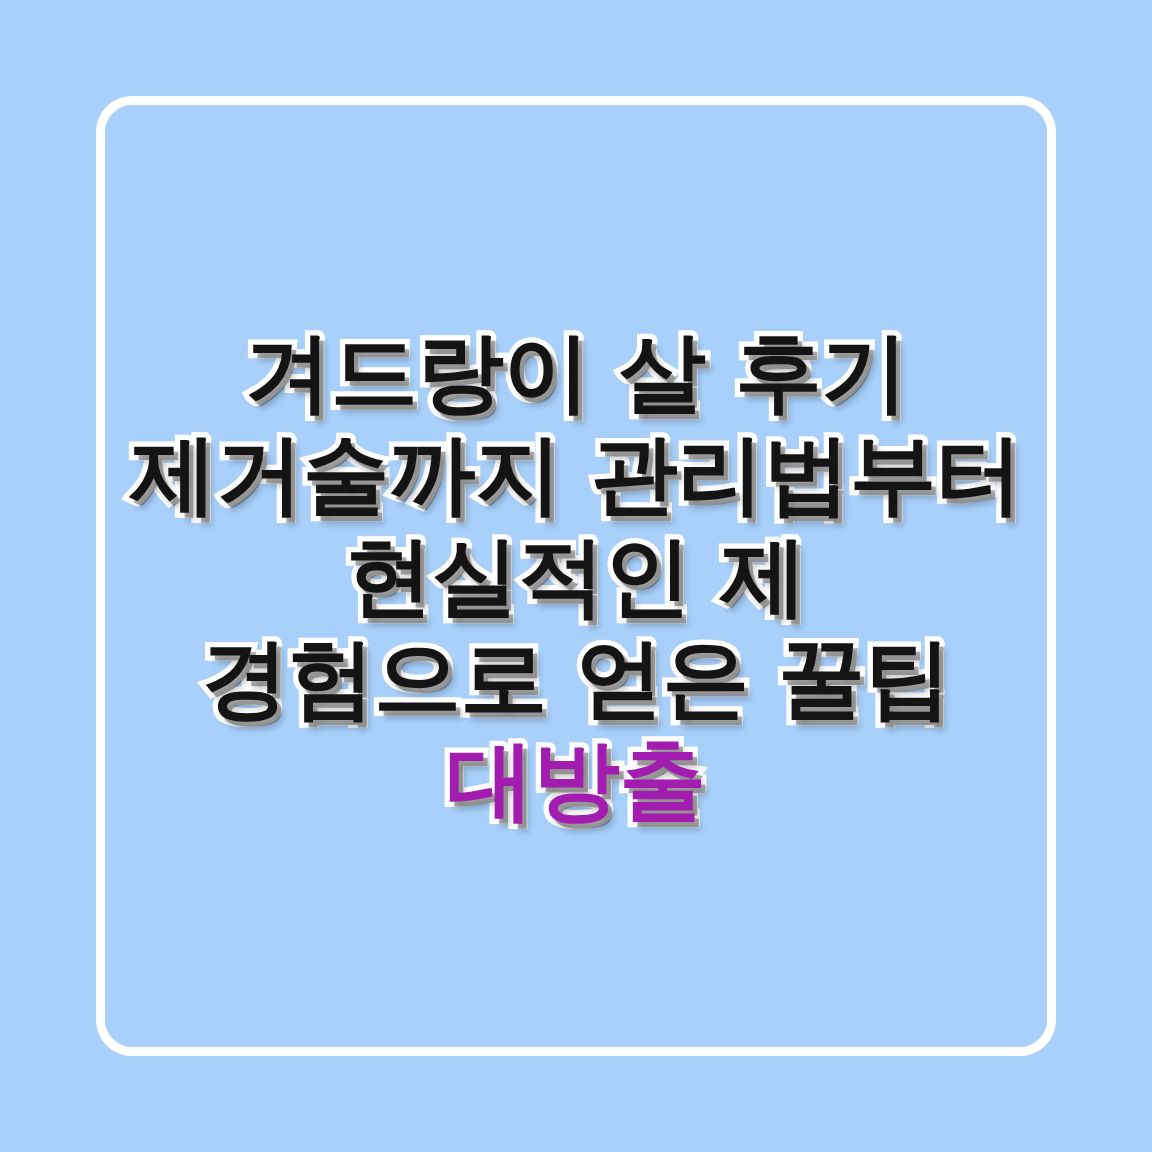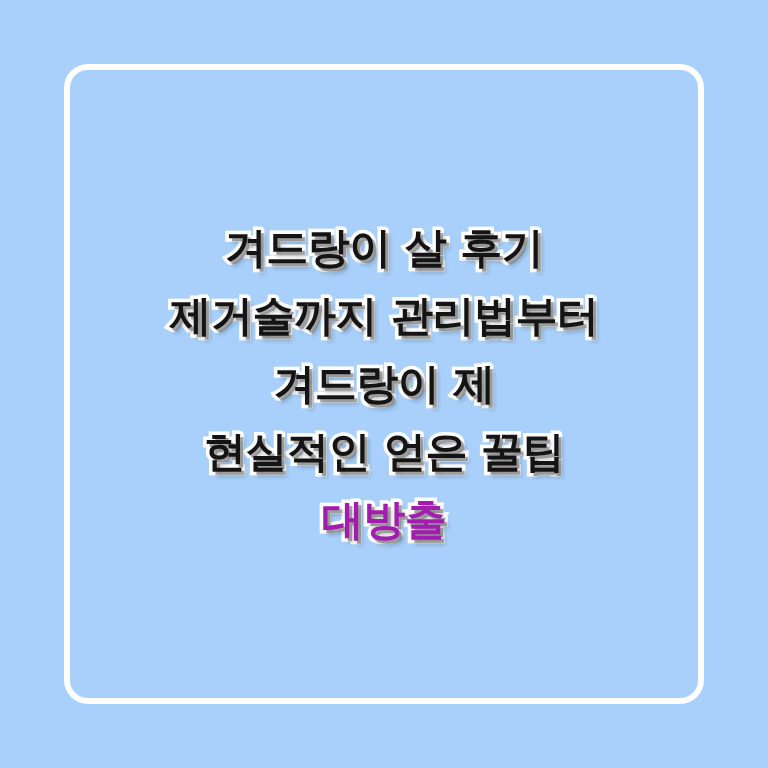--- a/index.html
+++ b/index.html
@@ -44,21 +44,21 @@
     align-items: center;
     justify-content: center;
     box-sizing: border-box;
     padding: 0 80px;
   }
 
   .hline {
     display: block;
     width: 100%;
     text-align: center;
-    font-size: 42px;
+    font-size: 58px;
     line-height: 68px;
     font-weight: 700;
     letter-spacing: -0.5px;
     white-space: nowrap;
     color: #141414;
     
     -webkit-text-stroke: 7px #ffffff;
     paint-order: stroke fill;
     text-shadow:
        3px 3px 0 rgba(0,0,0,0.30),
@@ -68,18 +68,18 @@
 </head>
 <body>
 
 <div id="card" style="background: rgb(168, 208, 251);">
 
   <div id="frame" style="border-color: rgb(255, 255, 255); border-width: 6px; border-radius: 24px; left: 64px; top: 64px; width: 640px; height: 640px;"></div>
 
   <div id="headline">
     <span class="hline" style="color: rgb(20, 20, 20); -webkit-text-stroke: 7px rgb(255, 255, 255);">겨드랑이 살 후기</span>
     <span class="hline" style="color: rgb(20, 20, 20); -webkit-text-stroke: 7px rgb(255, 255, 255);">제거술까지 관리법부터</span>
-    <span class="hline" style="color: rgb(20, 20, 20); -webkit-text-stroke: 7px rgb(255, 255, 255);">겨드랑이 제</span>
-    <span class="hline" style="color: rgb(20, 20, 20); -webkit-text-stroke: 7px rgb(255, 255, 255);">현실적인 얻은 꿀팁</span>
+    <span class="hline" style="color: rgb(20, 20, 20); -webkit-text-stroke: 7px rgb(255, 255, 255);">현실적인 제</span>
+    <span class="hline" style="color: rgb(20, 20, 20); -webkit-text-stroke: 7px rgb(255, 255, 255);">경험으로 얻은 꿀팁</span>
     <span class="hline" style="color: #a21caf; -webkit-text-stroke: 7px rgb(255, 255, 255);">대방출</span>
   </div>
 
 </div>
 
 </body></html>

